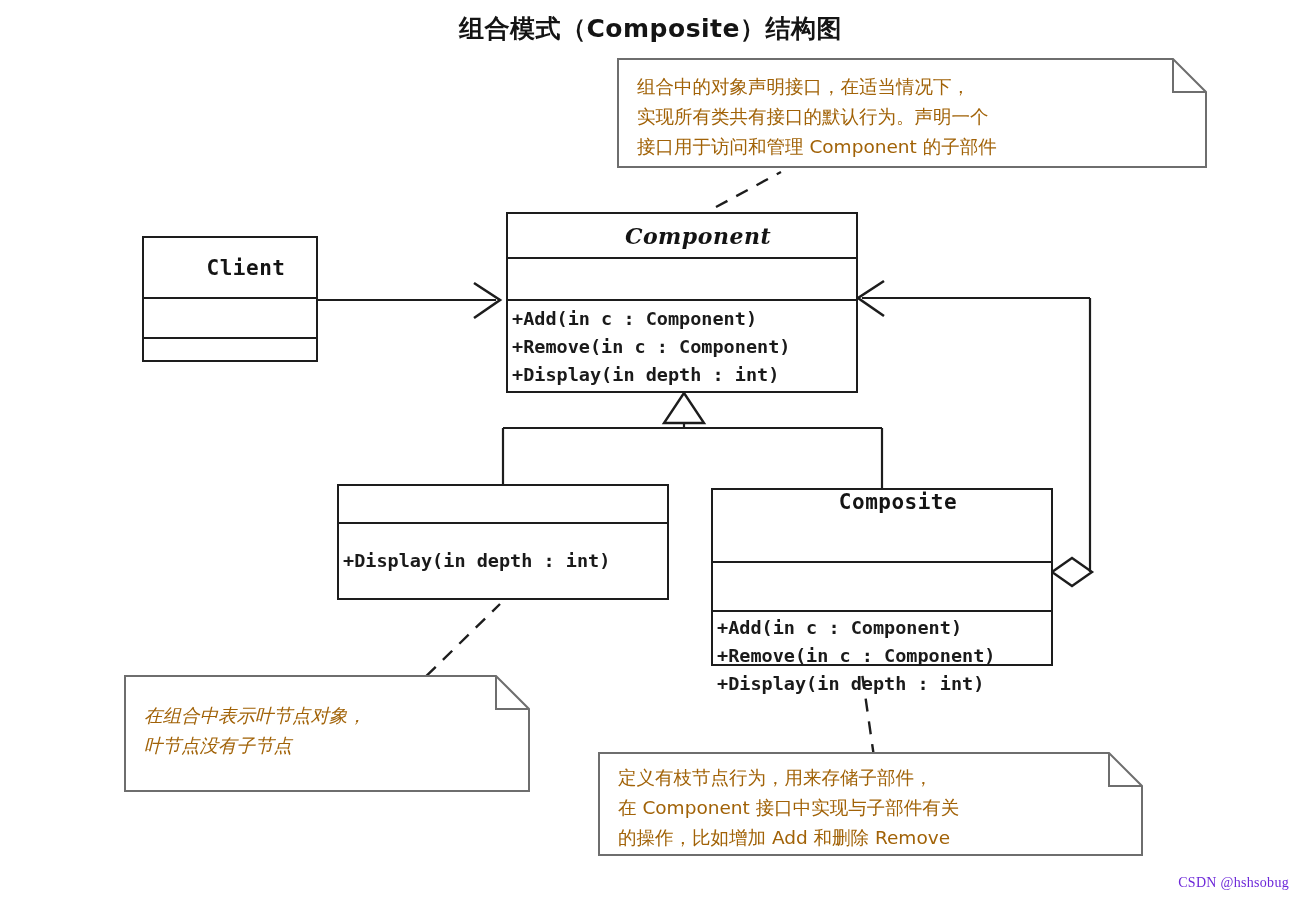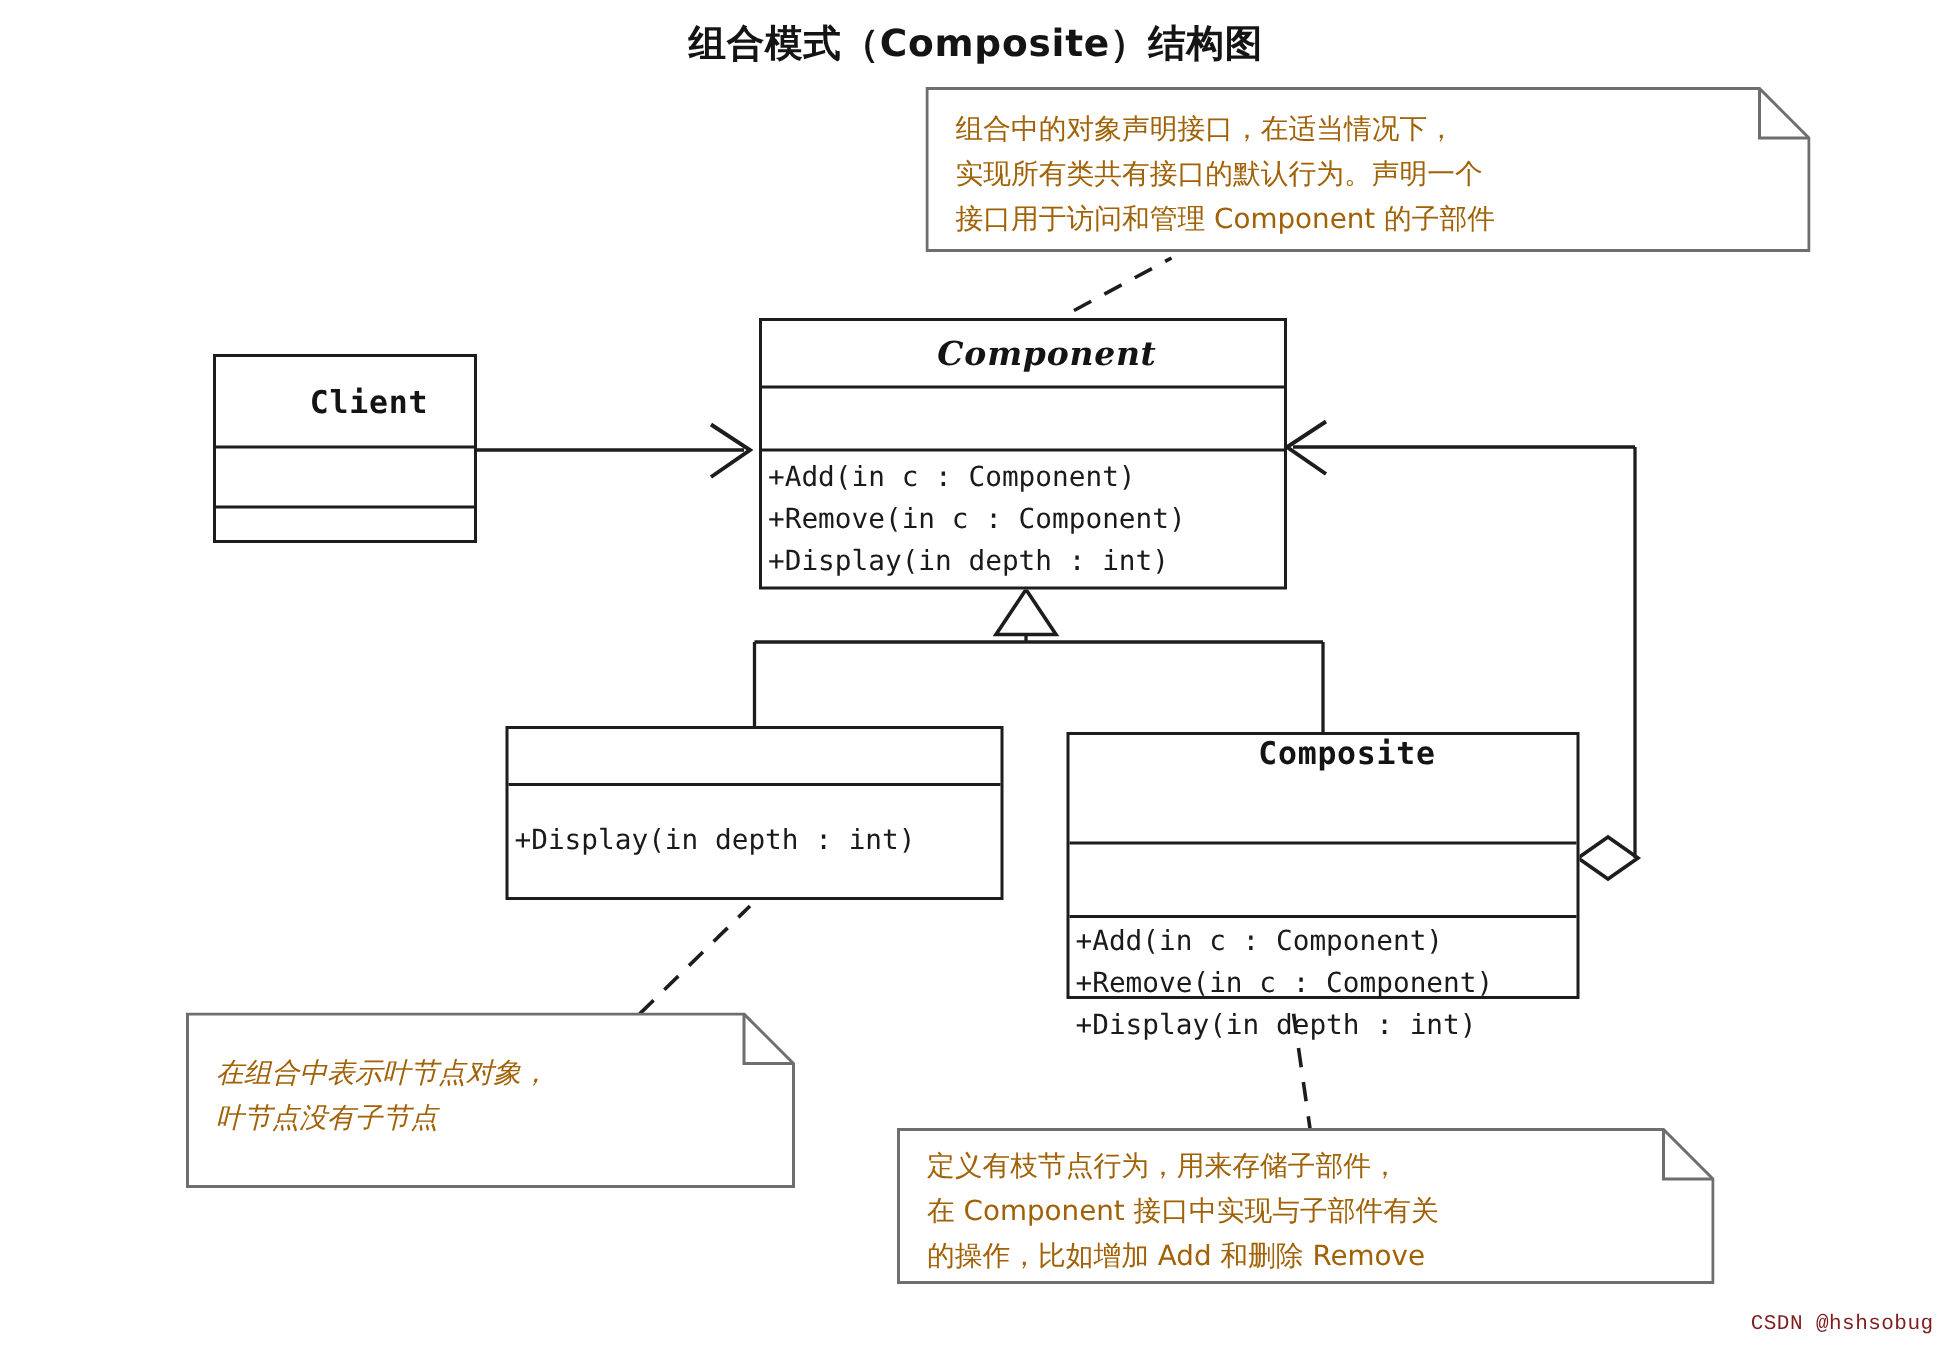--- a/index.html
+++ b/index.html
@@ -61,20 +61,21 @@
     flex-direction: column;
   }
   .uml-class .compartment {
     box-sizing: border-box;
     display: flex;
     flex-direction: column;
     justify-content: center;
   }
   .uml-class .compartment + .compartment {
     border-top: 2px solid #1d1d1d;
+    font-weight: bold;
   }
   .class-name {
     text-align: center;
     font-family: "DejaVu Sans Mono", "Liberation Mono", monospace;
     font-size: 21px;
     font-weight: bold;
     color: #141414;
     letter-spacing: 0.5px;
     margin-left: 32px;
   }
@@ -112,23 +113,23 @@
     color: #a16207;
     white-space: pre-line;
     z-index: 2;
   }
 
   
   .watermark {
     position: absolute;
     right: 12px;
     bottom: 10px;
-    font-family: Liberation Mono, monospace;
+    font-family: Liberation Serif, serif;
     font-size: 14px;
-    color: #7f1d1d;
+    color: #6d28d9;
     letter-spacing: 0.3px;
   }
 </style>
 </head>
 <body>
 
 <div id="diagram-root">
 
   <div class="diagram-title">组合模式（Composite）结构图</div>
 

